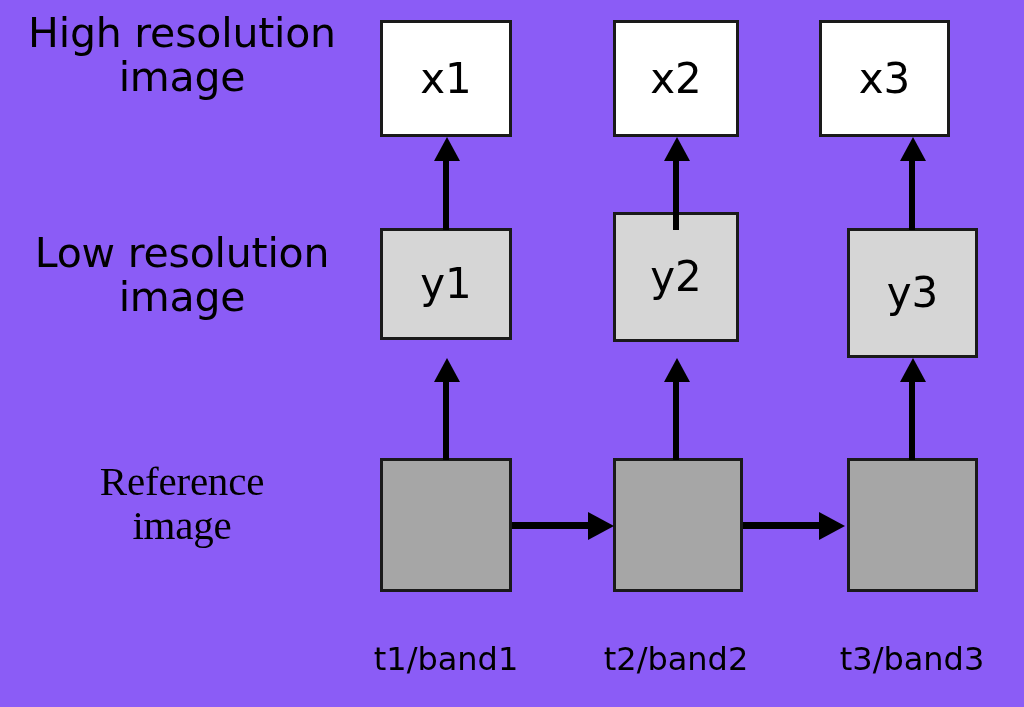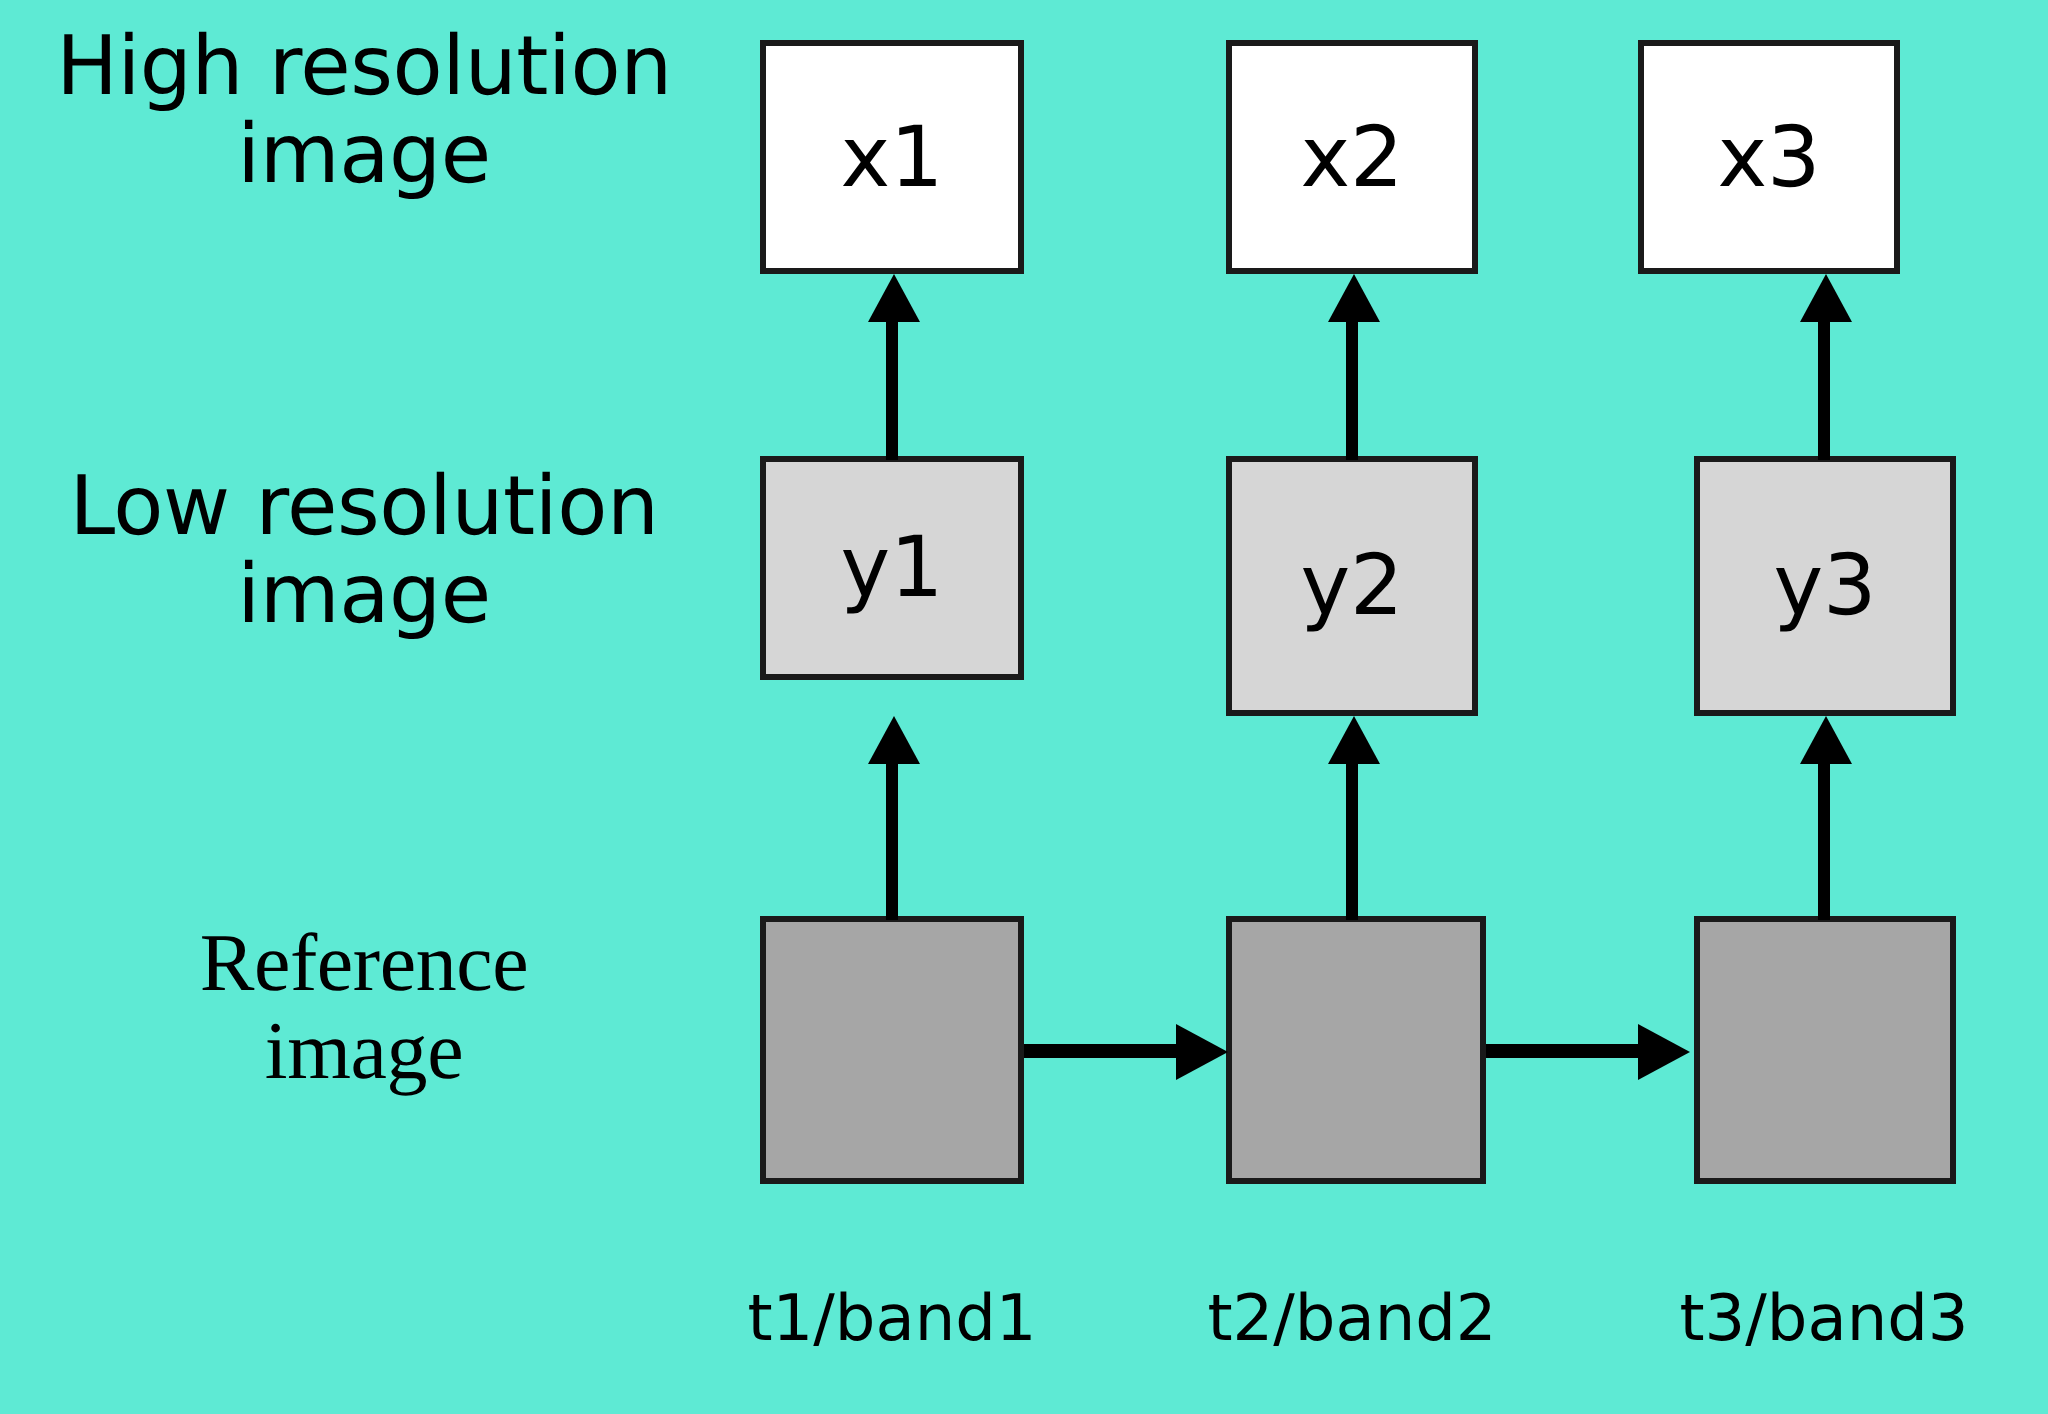--- a/index.html
+++ b/index.html
@@ -7,21 +7,21 @@
     padding: 0;
     background: #ffffff;
   }
   body {
     font-family: "DejaVu Sans", "Liberation Sans", sans-serif;
   }
   #canvas {
     position: relative;
     width: 1024px;
     height: 707px;
-    background: #5eead4;
+    background: #8b5cf6;
     overflow: hidden;
   }
   .row-label {
     position: absolute;
     text-align: center;
     color: #000000;
     font-family: "DejaVu Sans", "Liberation Sans", sans-serif;
     font-size: 41px;
     line-height: 1.07;
     letter-spacing: -0.2px;
@@ -100,21 +100,21 @@
 image</div>
 
   <div class="node hr" style="left:380px; top:20px; width:132px; height:117px;">x1</div>
 
   <div class="node hr" style="left:613px; top:20px; width:126px; height:117px;">x2</div>
 
   <div class="node hr" style="left:819px; top:20px; width:131px; height:117px;">x3</div>
 
   <div class="node lr" style="left:380px; top:228px; width:132px; height:112px;">y1</div>
 
-  <div class="node lr" style="left:613px; top:228px; width:126px; height:130px;">y2</div>
+  <div class="node lr" style="left:613px; top:212px; width:126px; height:130px;">y2</div>
 
   <div class="node lr" style="left:847px; top:228px; width:131px; height:130px;">y3</div>
 
   <div class="node ref" style="left:380px; top:458px; width:132px; height:134px;"></div>
 
   <div class="node ref" style="left:613px; top:458px; width:130px; height:134px;"></div>
 
   <div class="node ref" style="left:847px; top:458px; width:131px; height:134px;"></div>
 
   <div class="vline" style="left:443px; top:158px; height:72px;"></div>

